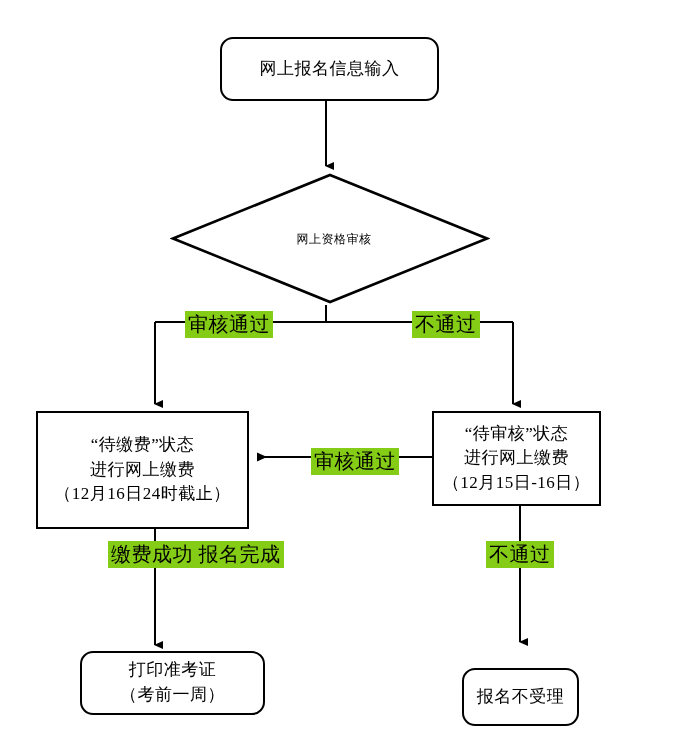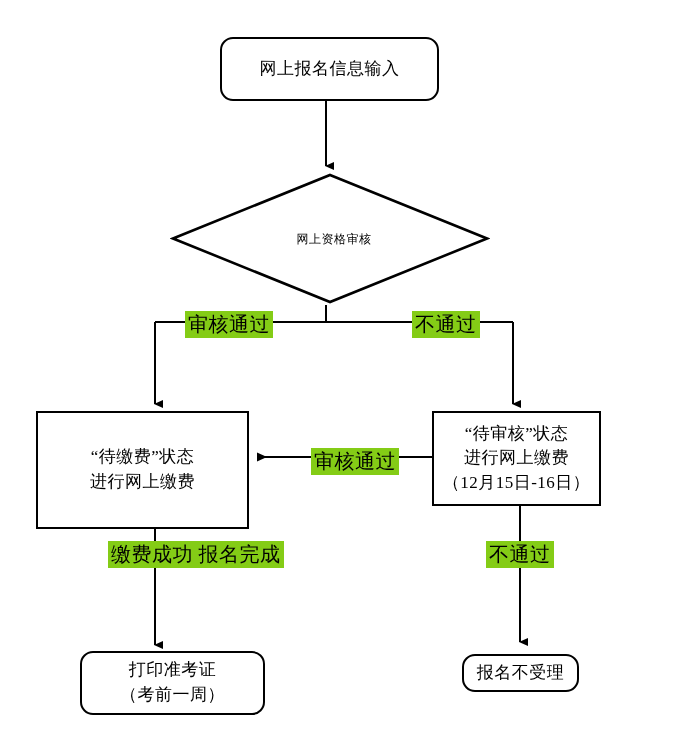--- a/index.html
+++ b/index.html
@@ -78,21 +78,21 @@
     white-space: nowrap;
     padding: 0 3px;
     z-index: 4;
   }
   
   #node-online-register { left: 220px; top: 37px;  width: 219px; height: 64px; }
   #node-online-review   { left: 170px; top: 172px; width: 320px; height: 133px; }
   #node-pending-payment { left: 36px;  top: 411px; width: 213px; height: 118px; }
   #node-pending-review  { left: 432px; top: 411px; width: 169px; height: 95px; }
   #node-print-admission { left: 80px;  top: 651px; width: 185px; height: 64px; }
-  #node-not-accepted    { left: 462px; top: 654px; width: 117px; height: 38px; }
+  #node-not-accepted    { left: 462px; top: 668px; width: 117px; height: 58px; }
   
   #label-pass-top    { left: 185px; top: 311px; }
   #label-fail-top    { left: 412px; top: 311px; }
   #label-pass-mid    { left: 311px; top: 448px; }
   #label-fail-right  { left: 486px; top: 541px; }
   #label-payment-ok  { left: 108px; top: 541px; text-align: center; }
 </style>
 </head>
 <body>
 
@@ -135,20 +135,21 @@
     <polygon points="160,3 317,66.5 160,130 3,66.5" fill="#ffffff" stroke="#000000" stroke-width="2.6"></polygon>
   </svg>
   <div class="diamond-text">
     <span class="line">网上资格审核</span>
   </div>
 </div>
 
 <div class="node" id="node-pending-payment">
   <span class="line">“待缴费”状态</span>
   <span class="line">进行网上缴费</span>
+  <span class="line">（12月16日24时截止）</span>
 </div>
 
 <div class="node" id="node-pending-review">
   <span class="line">“待审核”状态</span>
   <span class="line">进行网上缴费</span>
   <span class="line">（12月15日-16日）</span>
 </div>
 
 <div class="node rounded" id="node-print-admission">
   <span class="line">打印准考证</span>

